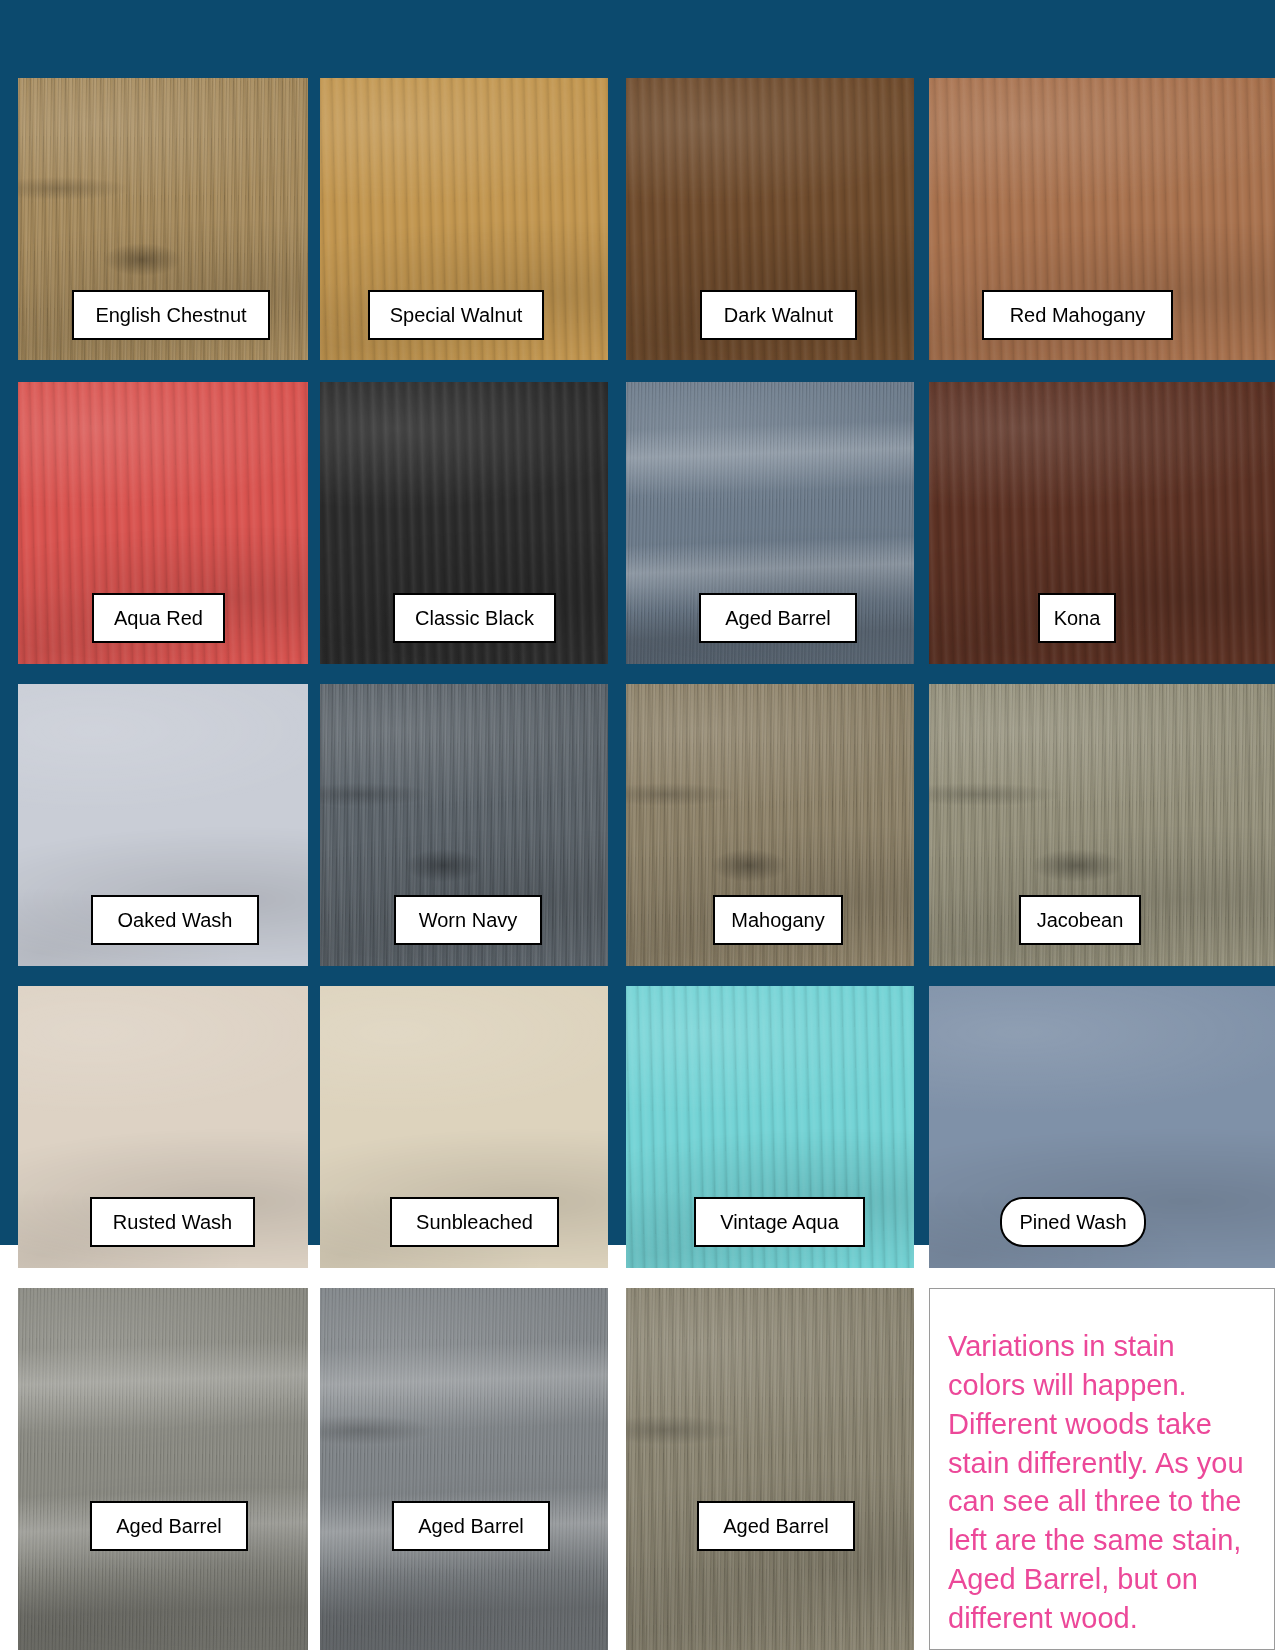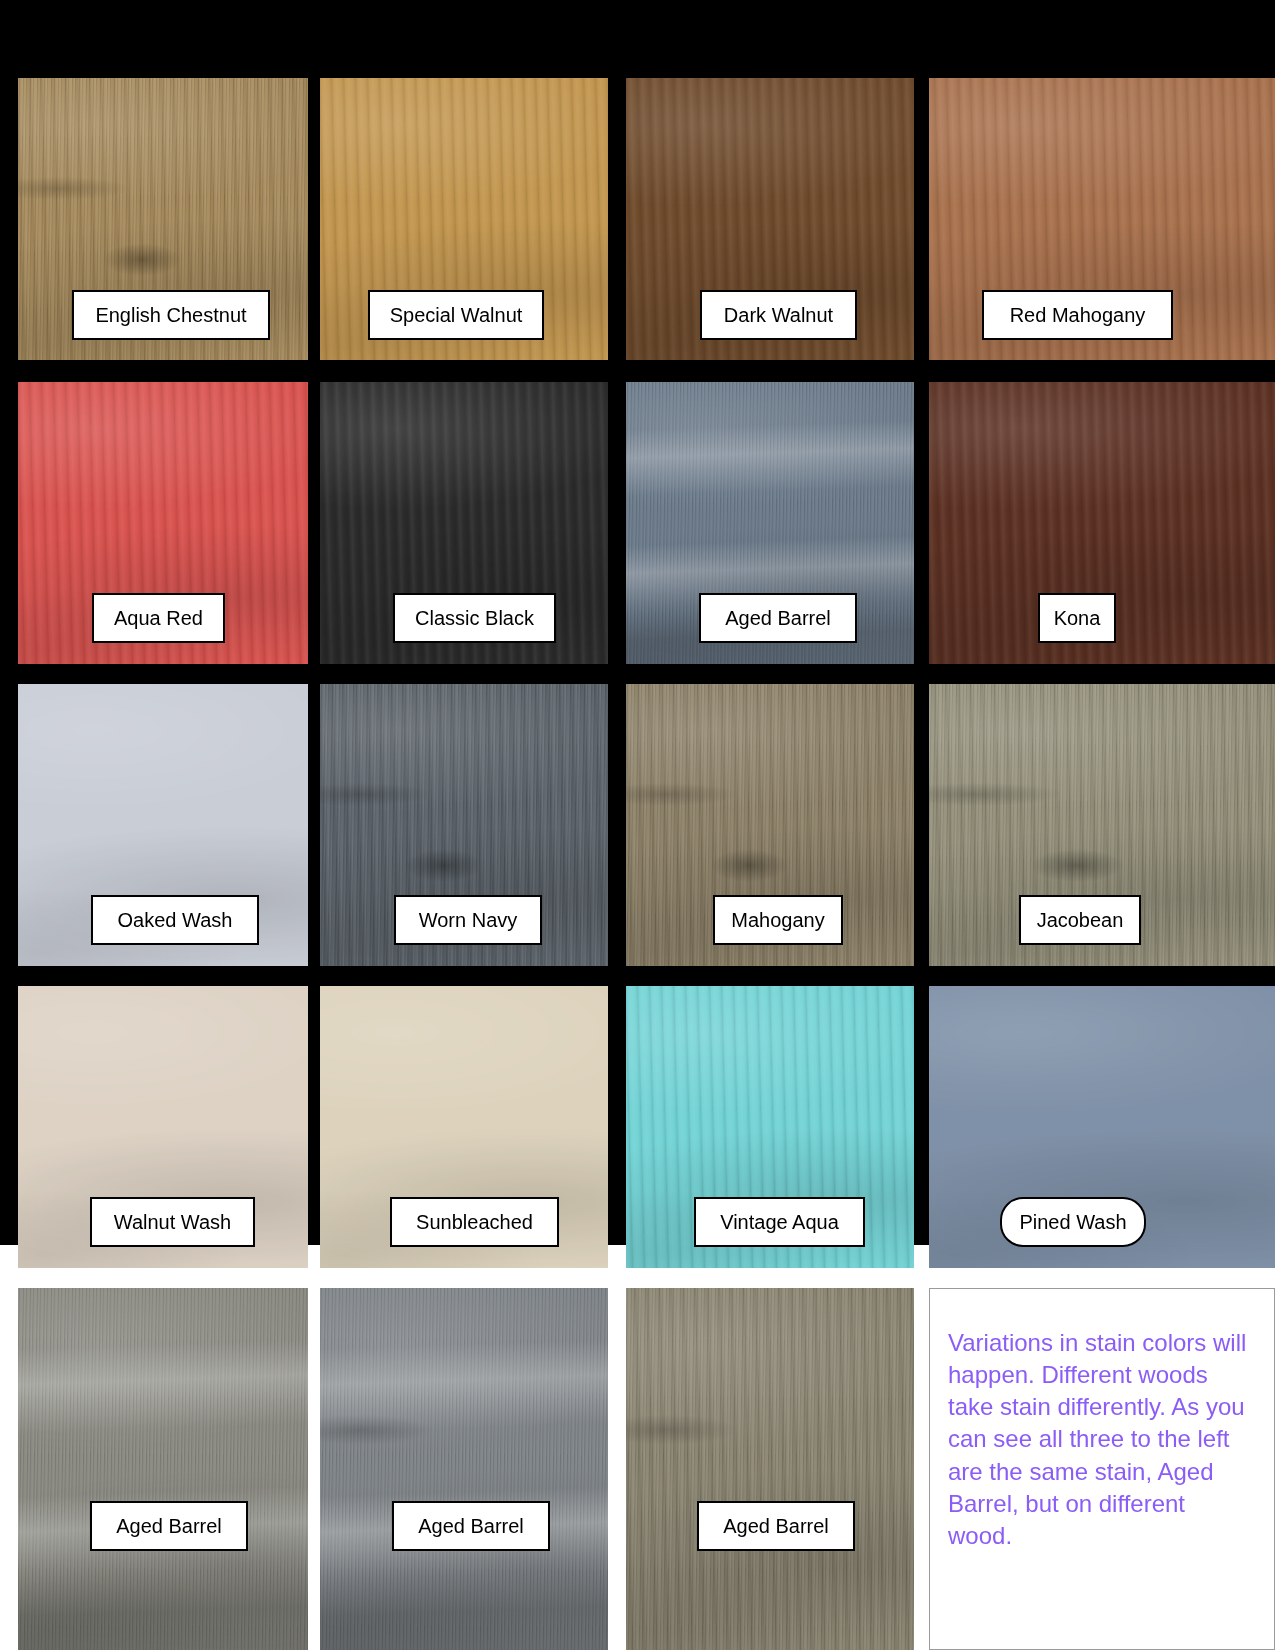--- a/index.html
+++ b/index.html
@@ -13,21 +13,21 @@
     font-family: "Liberation Sans", sans-serif;
     overflow: hidden;
     position: relative;
   }
 
   #sheet {
     position: absolute;
     left: 0; top: 0;
     width: 1275px;
     height: 1245px;
-    background: #000000;
+    background: #0c4a6e;
   }
 
   .swatch {
     position: absolute;
     overflow: hidden;
     background-color: #b9a06a;
   }
 
   
   .grain {
@@ -100,23 +100,23 @@
   }
 
   #note-box {
     position: absolute;
     background: #ffffff;
     border: 1px solid #9a9a9a;
     box-sizing: border-box;
     padding: 38px 26px 10px 18px;
   }
   #note-text {
-    font-size: 24px;
+    font-size: 29px;
     line-height: 1.34;
-    color: #8b5cf6;
+    color: #ec4899;
     white-space: pre-line;
   }
 </style>
 </head>
 <body>
 
 <div id="sheet">
     <div class="swatch" style="left: 18px; top: 78px; width: 290px; height: 282px; background-color: rgb(166, 138, 91);">
       <div class="grain g1"></div>
       <div class="grain g2"></div>
@@ -181,21 +181,21 @@
     <div class="swatch" style="left: 929px; top: 684px; width: 346px; height: 282px; background-color: rgb(148, 144, 122);">
       <div class="grain g1"></div>
       <div class="grain g2"></div>
       <div class="grain g3"></div>
       <div class="grain knot"></div>
     </div>
     <div class="label" style="left: 1019px; top: 895px; width: 122px; height: 50px;">Jacobean</div>
     <div class="swatch" style="left: 18px; top: 986px; width: 290px; height: 282px; background-color: rgb(221, 210, 196);">
       <div class="grain g3"></div>
     </div>
-    <div class="label" style="left: 90px; top: 1197px; width: 165px; height: 50px;">Walnut Wash</div>
+    <div class="label" style="left: 90px; top: 1197px; width: 165px; height: 50px;">Rusted Wash</div>
     <div class="swatch" style="left: 320px; top: 986px; width: 288px; height: 282px; background-color: rgb(221, 211, 189);">
       <div class="grain g3"></div>
     </div>
     <div class="label" style="left: 390px; top: 1197px; width: 169px; height: 50px;">Sunbleached</div>
     <div class="swatch" style="left: 626px; top: 986px; width: 288px; height: 282px; background-color: rgb(115, 211, 213);">
       <div class="grain g2"></div>
       <div class="grain g3"></div>
     </div>
     <div class="label" style="left: 694px; top: 1197px; width: 171px; height: 50px;">Vintage Aqua</div>
     <div class="swatch" style="left: 929px; top: 986px; width: 346px; height: 282px; background-color: rgb(127, 145, 168);">

